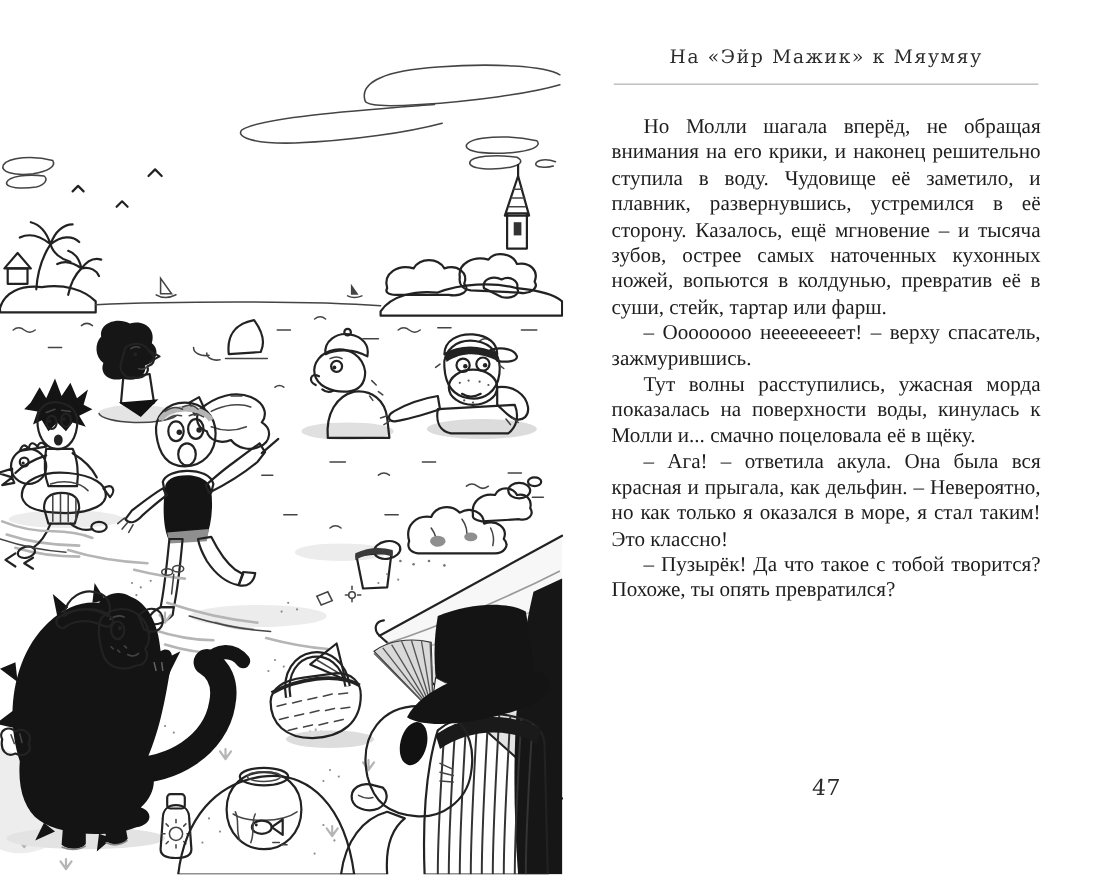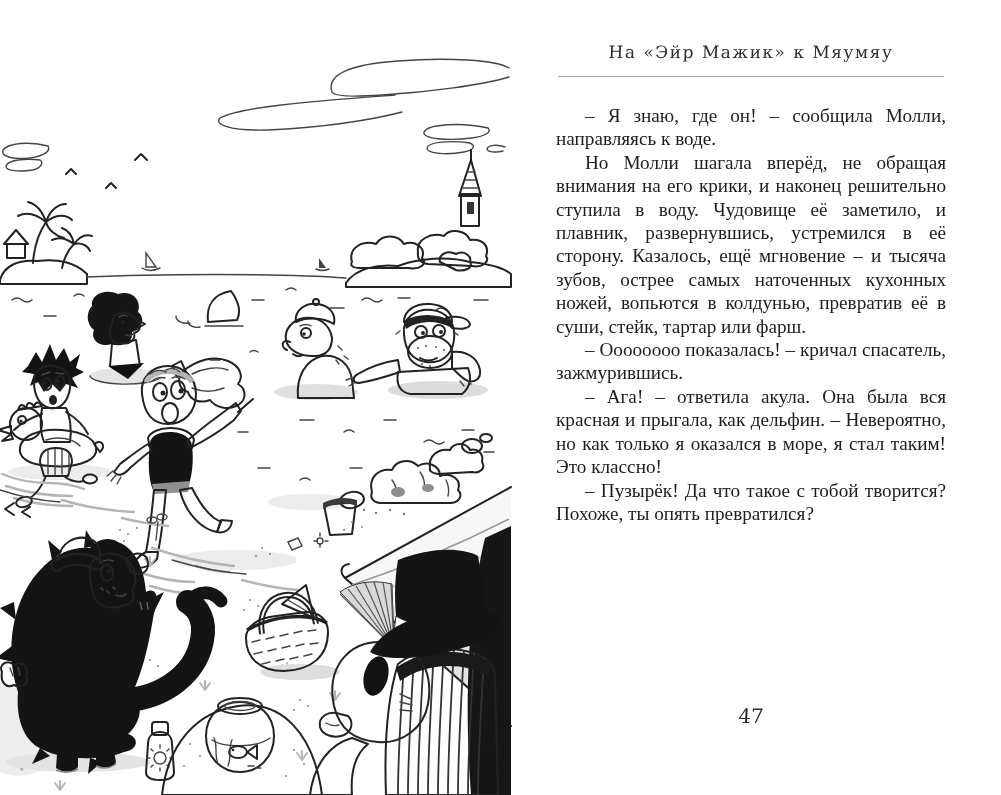--- a/index.html
+++ b/index.html
@@ -382,22 +382,22 @@
       <path d="M398,560 C430,547 462,547 478,556 C484,590 486,612 484,622 C460,637 416,641 398,631 C394,606 394,582 398,560 Z" fill="#141414"></path>
       <path d="M396,616 C420,631 462,629 486,611 L488,626 C462,643 418,645 394,631 Z" fill="#f5f5f5" stroke="#222" stroke-width="1"></path>
       <path d="M370,652 C388,617 462,599 494,613 C504,620 500,634 478,643 C446,655 390,665 370,652 Z" fill="#141414"></path>
     </g>
   </svg>
 
   <div id="page-right">
     <div class="running-title">На «Эйр Мажик» к Мяумяу</div>
     <hr class="head-rule">
     <div class="body-text">
-      <p>– Я знаю, где он! – сообщила Молли, направляясь к воде.</p>
       <p>Но Молли шагала вперёд, не обращая внимания на его крики, и наконец решительно ступила в воду. Чудовище её заметило, и плавник, развернувшись, устремился в её сторону. Казалось, ещё мгновение – и тысяча зубов, острее самых наточенных кухонных ножей, вопьются в колдунью, превратив её в суши, стейк, тартар или фарш.</p>
-      <p>– Оооооооо показалась! – кричал спасатель, зажмурившись.</p>
+      <p>– Оооооооо неееееееет! – верху спасатель, зажмурившись.</p>
+      <p>Тут волны расступились, ужасная морда показалась на поверхности воды, кинулась к Молли и... смачно поцеловала её в щёку.</p>
       <p>– Ага! – ответила акула. Она была вся красная и прыгала, как дельфин. – Невероятно, но как только я оказался в море, я стал таким! Это классно!</p>
       <p>– Пузырёк! Да что такое с тобой творится? Похоже, ты опять превратился?</p>
     </div>
     <div class="page-num">47</div>
   </div>
 
 </div>
 
 </body></html>

